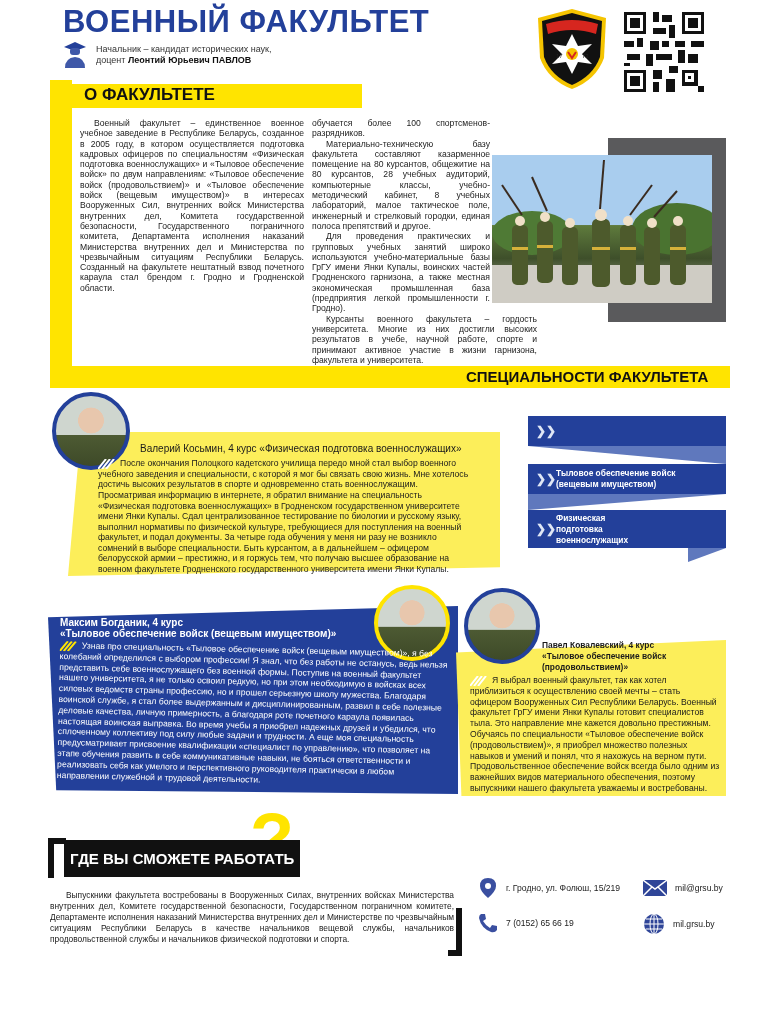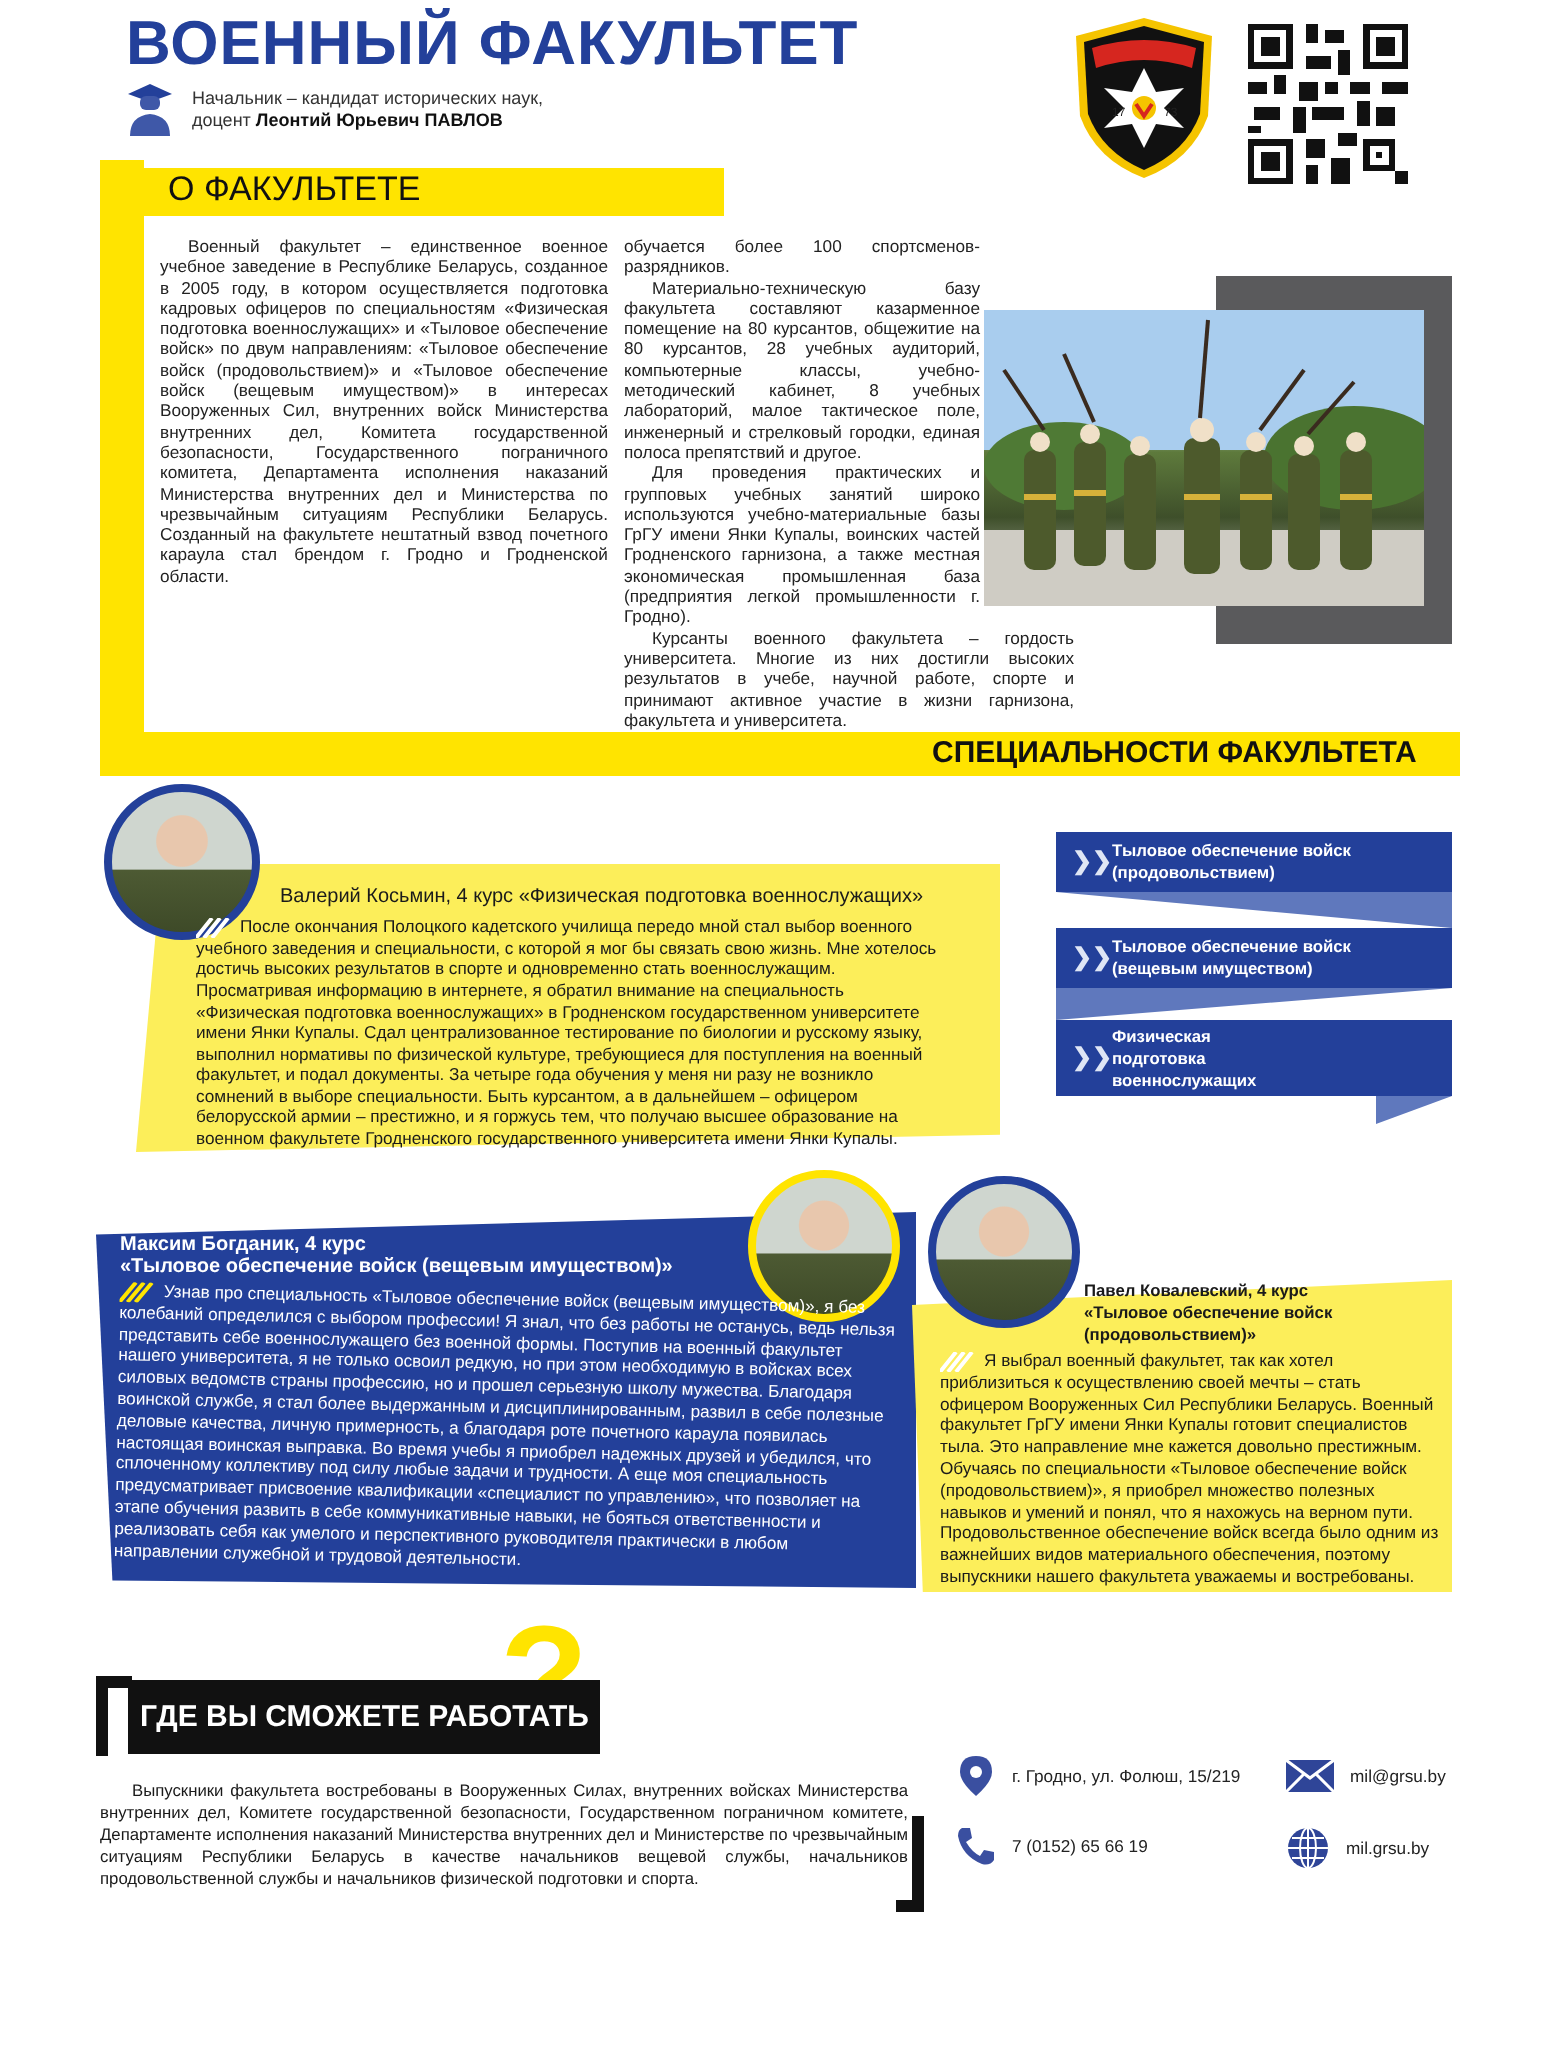--- a/index.html
+++ b/index.html
@@ -7,21 +7,21 @@
   .abs{position:absolute}
   .title{left:63px;top:4px;font-size:31px;font-weight:bold;color:#23409a;letter-spacing:0.5px}
   .chief-icon{left:64px;top:42px;width:22px;height:26px}
   .chief{left:96px;top:44px;font-size:9px;line-height:11px;color:#333}
   .chief b{color:#111}
   .emblem{left:536px;top:8px;width:72px;height:82px}
   .qr{left:624px;top:12px;width:80px;height:80px}
   
   .yl-left{left:50px;top:80px;width:22px;height:308px;background:#ffe400}
   .yl-bottom{left:50px;top:366px;width:680px;height:22px;background:#ffe400}
-  .about-head{left:72px;top:84px;width:290px;height:24px;background:#ffe400;font-size:17px;font-weight:normal;padding:1px 0 0 12px;color:#111}
+  .about-head{left:72px;top:84px;width:290px;height:24px;background:#ffe400;font-size:17px;font-weight:bold;padding:1px 0 0 12px;color:#111}
   .about-col{font-size:8.6px;line-height:10.3px;text-align:justify;color:#222}
   .about-col p{text-indent:14px}
   .col1{left:80px;top:118px;width:224px}
   .col2{left:312px;top:118px;width:178px}
   .photo-frame{left:608px;top:138px;width:118px;height:184px;background:#5a5a5c}
   .photo{left:492px;top:155px;width:220px;height:148px;background:linear-gradient(180deg,#9cc7ec 0%,#bfdaf0 38%,#5e7a3c 48%,#3e4f2a 70%,#c8c6bf 100%);overflow:hidden}
   .spec-head{left:466px;top:368px;font-size:15px;font-weight:bold;color:#111}
   
   .bubble1{left:68px;top:432px;width:432px;height:144px;background:#fcee5a;clip-path:polygon(3% 0,100% 0,100% 94%,0 100%)}
   .av{border-radius:50%;overflow:hidden;background:radial-gradient(circle at 50% 35%,#e8c7ad 0 22%,transparent 23%),linear-gradient(180deg,#cfd6cf 0%,#cfd6cf 55%,#4d5a33 56%,#3e4a28 100%)}
@@ -161,21 +161,20 @@
       <rect x="45" y="90" width="16" height="3"></rect>
       <rect x="100" y="92" width="18" height="3"></rect>
       <rect x="128" y="92" width="16" height="3"></rect>
       <rect x="178" y="92" width="16" height="3"></rect>
     </g>
 </svg>
 
 <div class="abs spec-head">СПЕЦИАЛЬНОСТИ ФАКУЛЬТЕТА</div>
 <div class="spec" style="top:416px;height:30px">
   <span class="chev">❯❯</span>
-  <span style="width:150px">Тыловое обеспечение войск (продовольствием)</span>
 </div>
 <div class="fold" style="top:446px;height:18px;clip-path:polygon(0 0,100% 0,100% 100%)"></div>
 <div class="spec" style="top:464px;height:30px">
   <span class="chev">❯❯</span>
   <span style="width:150px">Тыловое обеспечение войск (вещевым имуществом)</span>
 </div>
 <div class="fold" style="top:494px;height:16px;clip-path:polygon(0 0,100% 0,0 100%)"></div>
 <div class="spec" style="top:510px;height:38px">
   <span class="chev">❯❯</span>
   <span style="width:80px">Физическая подготовка военнослужащих</span>

